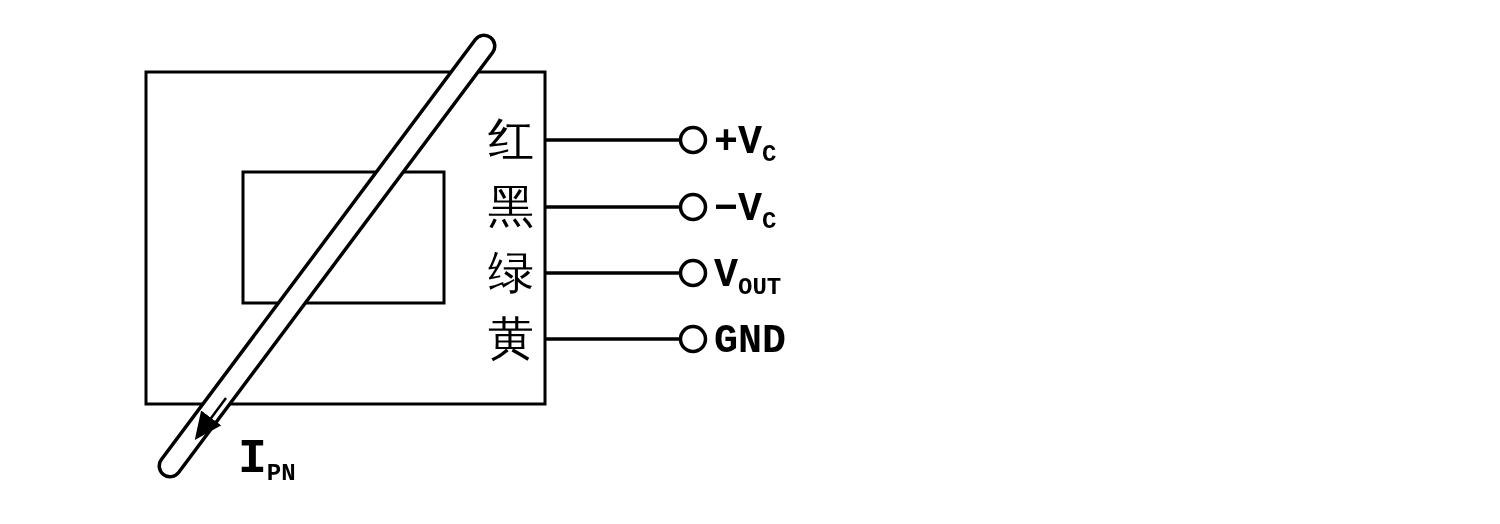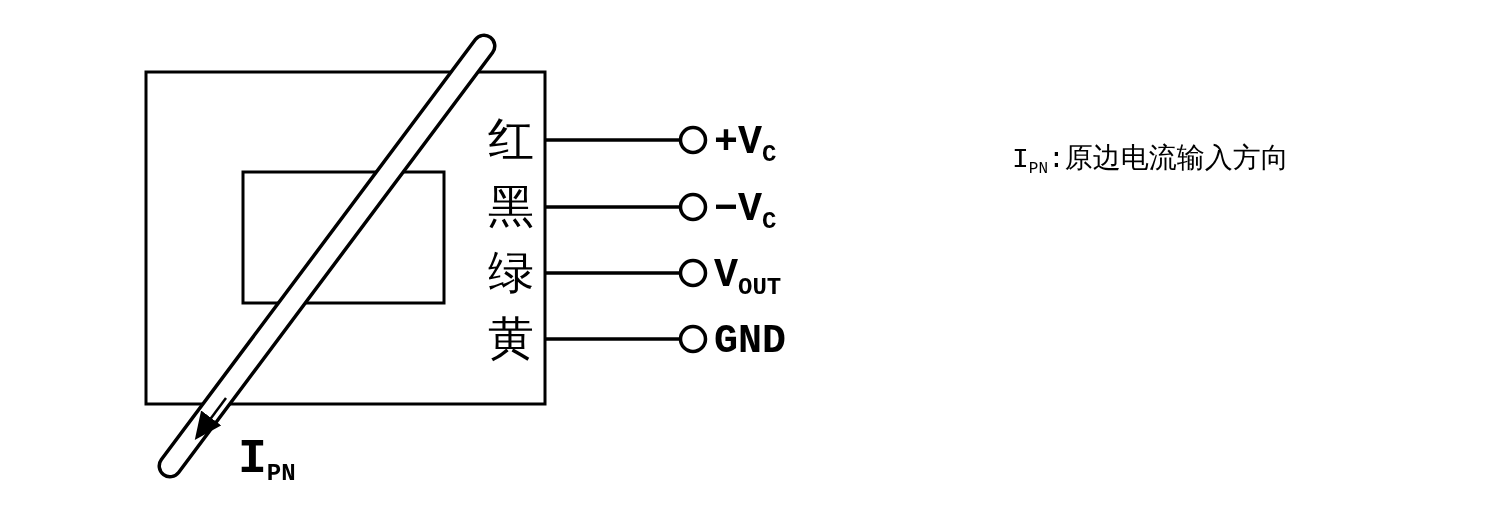--- a/index.html
+++ b/index.html
@@ -88,21 +88,20 @@
     </text>
     <text x="714" y="286">
       <tspan class="term-main">V</tspan><tspan class="term-sub" dy="8">OUT</tspan>
     </text>
     <text x="714" y="352">
       <tspan class="term-main">GND</tspan><tspan class="term-sub" dy="8"></tspan>
     </text>
   </svg>
 
   <div class="legend">
-    <div><span>I</span><span class="sub">PN</span><span>:原边电流输入方向</span></div>
     
     
     
     
     
   </div>
 
 </div>
 
 </body></html>

